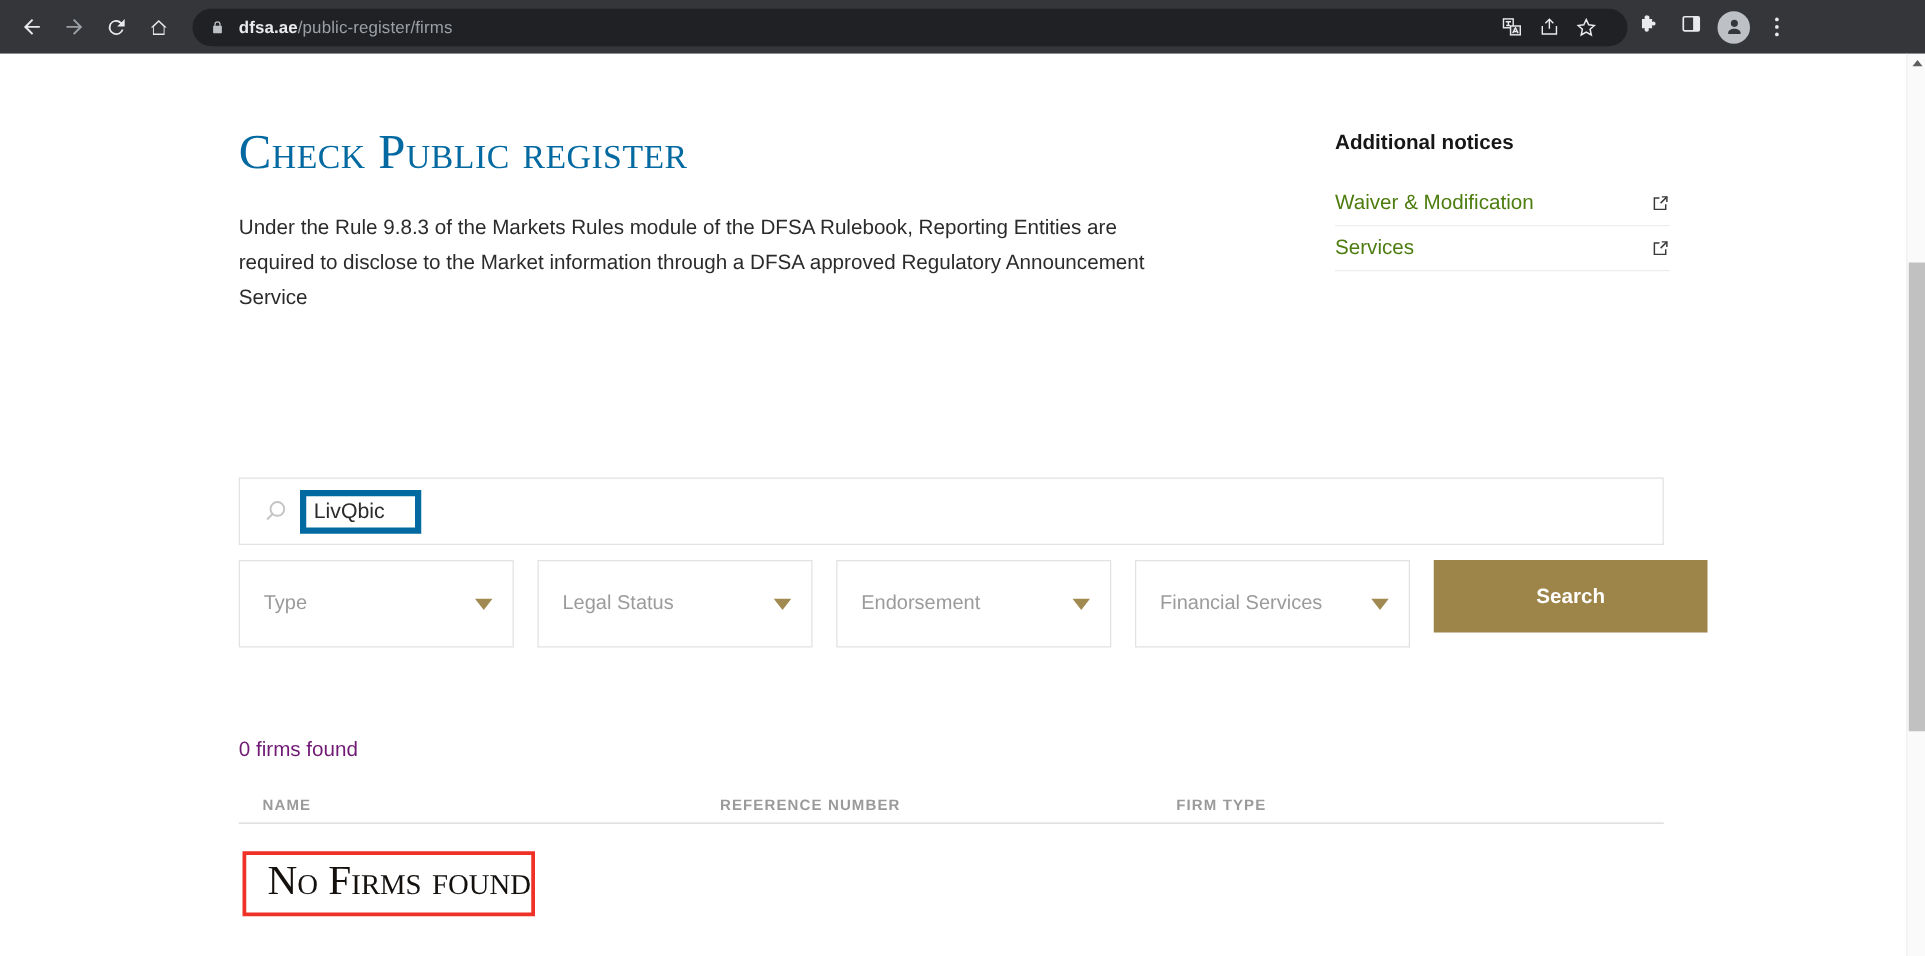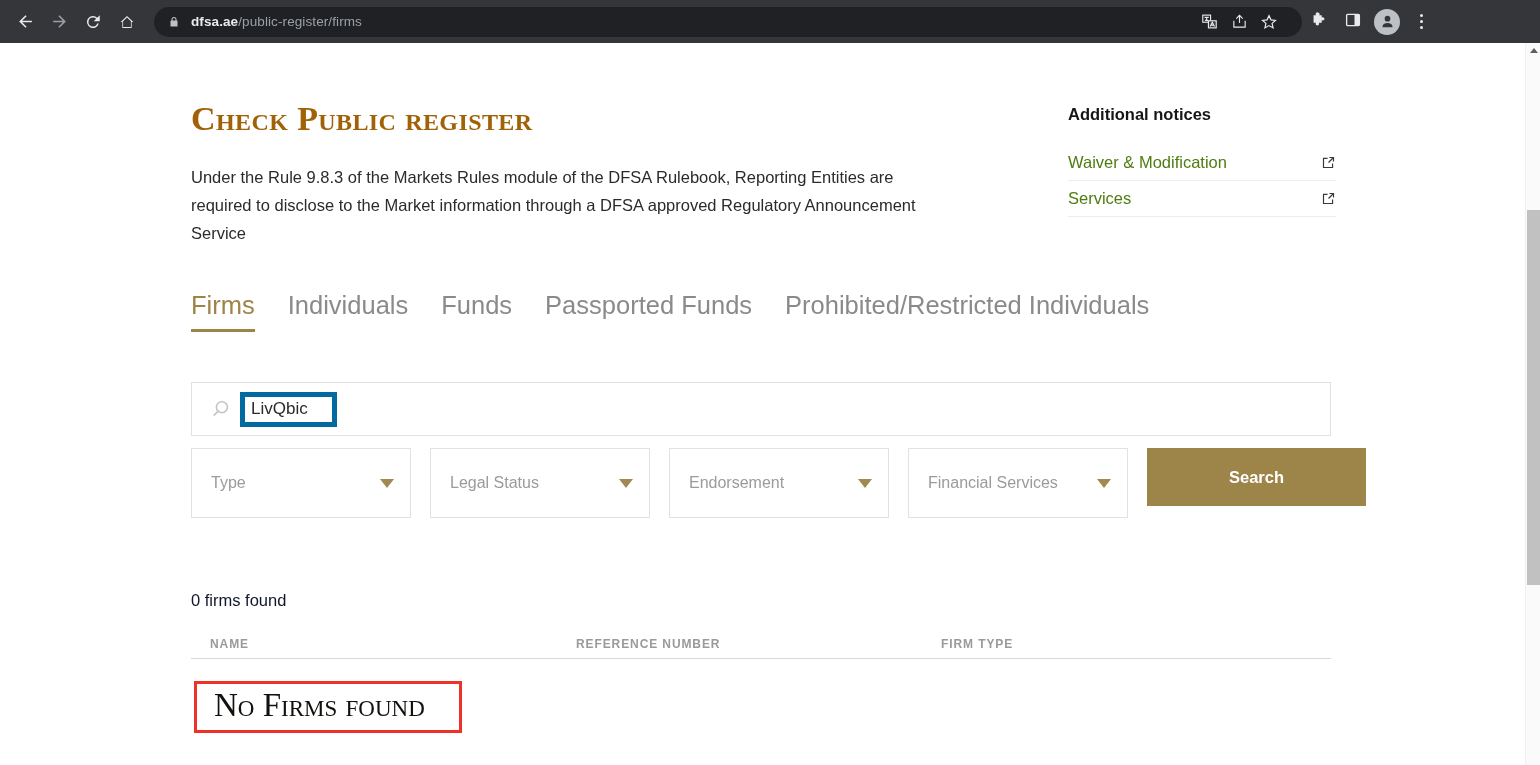--- a/index.html
+++ b/index.html
@@ -71,24 +71,24 @@
     position: absolute;
     left: 191px; top: 0;
     width: 1155px;
   }
 
   
   .col-left { position: absolute; left: 0; top: 0; width: 800px; }
 
   h1.page-title {
     font-family: "Liberation Serif", serif;
-    font-size: 34px;
+    font-size: 39px;
     font-variant: small-caps;
-    font-weight: bold;
-    color: #a16207;
+    font-weight: normal;
+    color: #0369a1;
     margin: 0;
     padding-top: 59px;
     letter-spacing: 0.4px;
     line-height: 1;
   }
 
   p.intro {
     margin: 0; padding-top: 27px;
     width: 755px;
     font-size: 16.5px;
@@ -175,21 +175,21 @@
     font-size: 16.5px;
     font-weight: bold;
     cursor: pointer;
     font-family: "Liberation Sans", sans-serif;
   }
 
   
   .result-count {
     position: absolute; left: 0; top: 548px;
     font-size: 16.5px;
-    color: #0f172a;
+    color: #701a75;
   }
   .table-head {
     position: absolute; left: 0; top: 594px;
     width: 1140px;
     border-bottom: 1px solid #d8d8d8;
     padding-bottom: 21px;
   }
   .th {
     position: absolute; top: 0;
     font-size: 12px;
@@ -197,21 +197,21 @@
     letter-spacing: 0.9px;
     color: #9a9a9a;
   }
   .th.c1 { left: 19px; }
   .th.c2 { left: 385px; }
   .th.c3 { left: 750px; }
 
   .empty-box {
     position: absolute; left: 3px; top: 638px;
     border: 3px solid #f03127;
-    padding: 3px 34px 7px 17px;
+    padding: 3px 0 7px 17px;
   }
   .empty-text {
     font-family: "Liberation Serif", serif;
     font-size: 33px;
     font-variant: small-caps;
     color: #13100d;
     line-height: 1.1;
     white-space: nowrap;
   }
 
@@ -373,37 +373,20 @@
 </div>
 
 <div class="page">
   <div class="content">
 
     <div class="col-left">
 
       <h1 class="page-title">Check Public register</h1>
       <p class="intro">Under the Rule 9.8.3 of the Markets Rules module of the DFSA Rulebook, Reporting Entities are required to disclose to the Market information through a DFSA approved Regulatory Announcement Service</p>
 
-      <div class="tabs">
-        <div class="tab active">
-          <span>Firms</span>
-        </div>
-        <div class="tab">
-          <span>Individuals</span>
-        </div>
-        <div class="tab">
-          <span>Funds</span>
-        </div>
-        <div class="tab">
-          <span>Passported Funds</span>
-        </div>
-        <div class="tab">
-          <span>Prohibited/Restricted Individuals</span>
-        </div>
-      </div>
 
       <div class="search-wrap">
         <span class="search-icon">
           <svg width="22" height="22" viewBox="0 0 24 24" fill="none" stroke="#c4c4c4" stroke-width="1.7">
             <circle cx="13" cy="10" r="6"></circle>
               <path d="M8.6 14.6 4 19.2"></path>
           </svg>
         </span>
         <span class="search-value-box">
           <span class="search-value">LivQbic</span>

